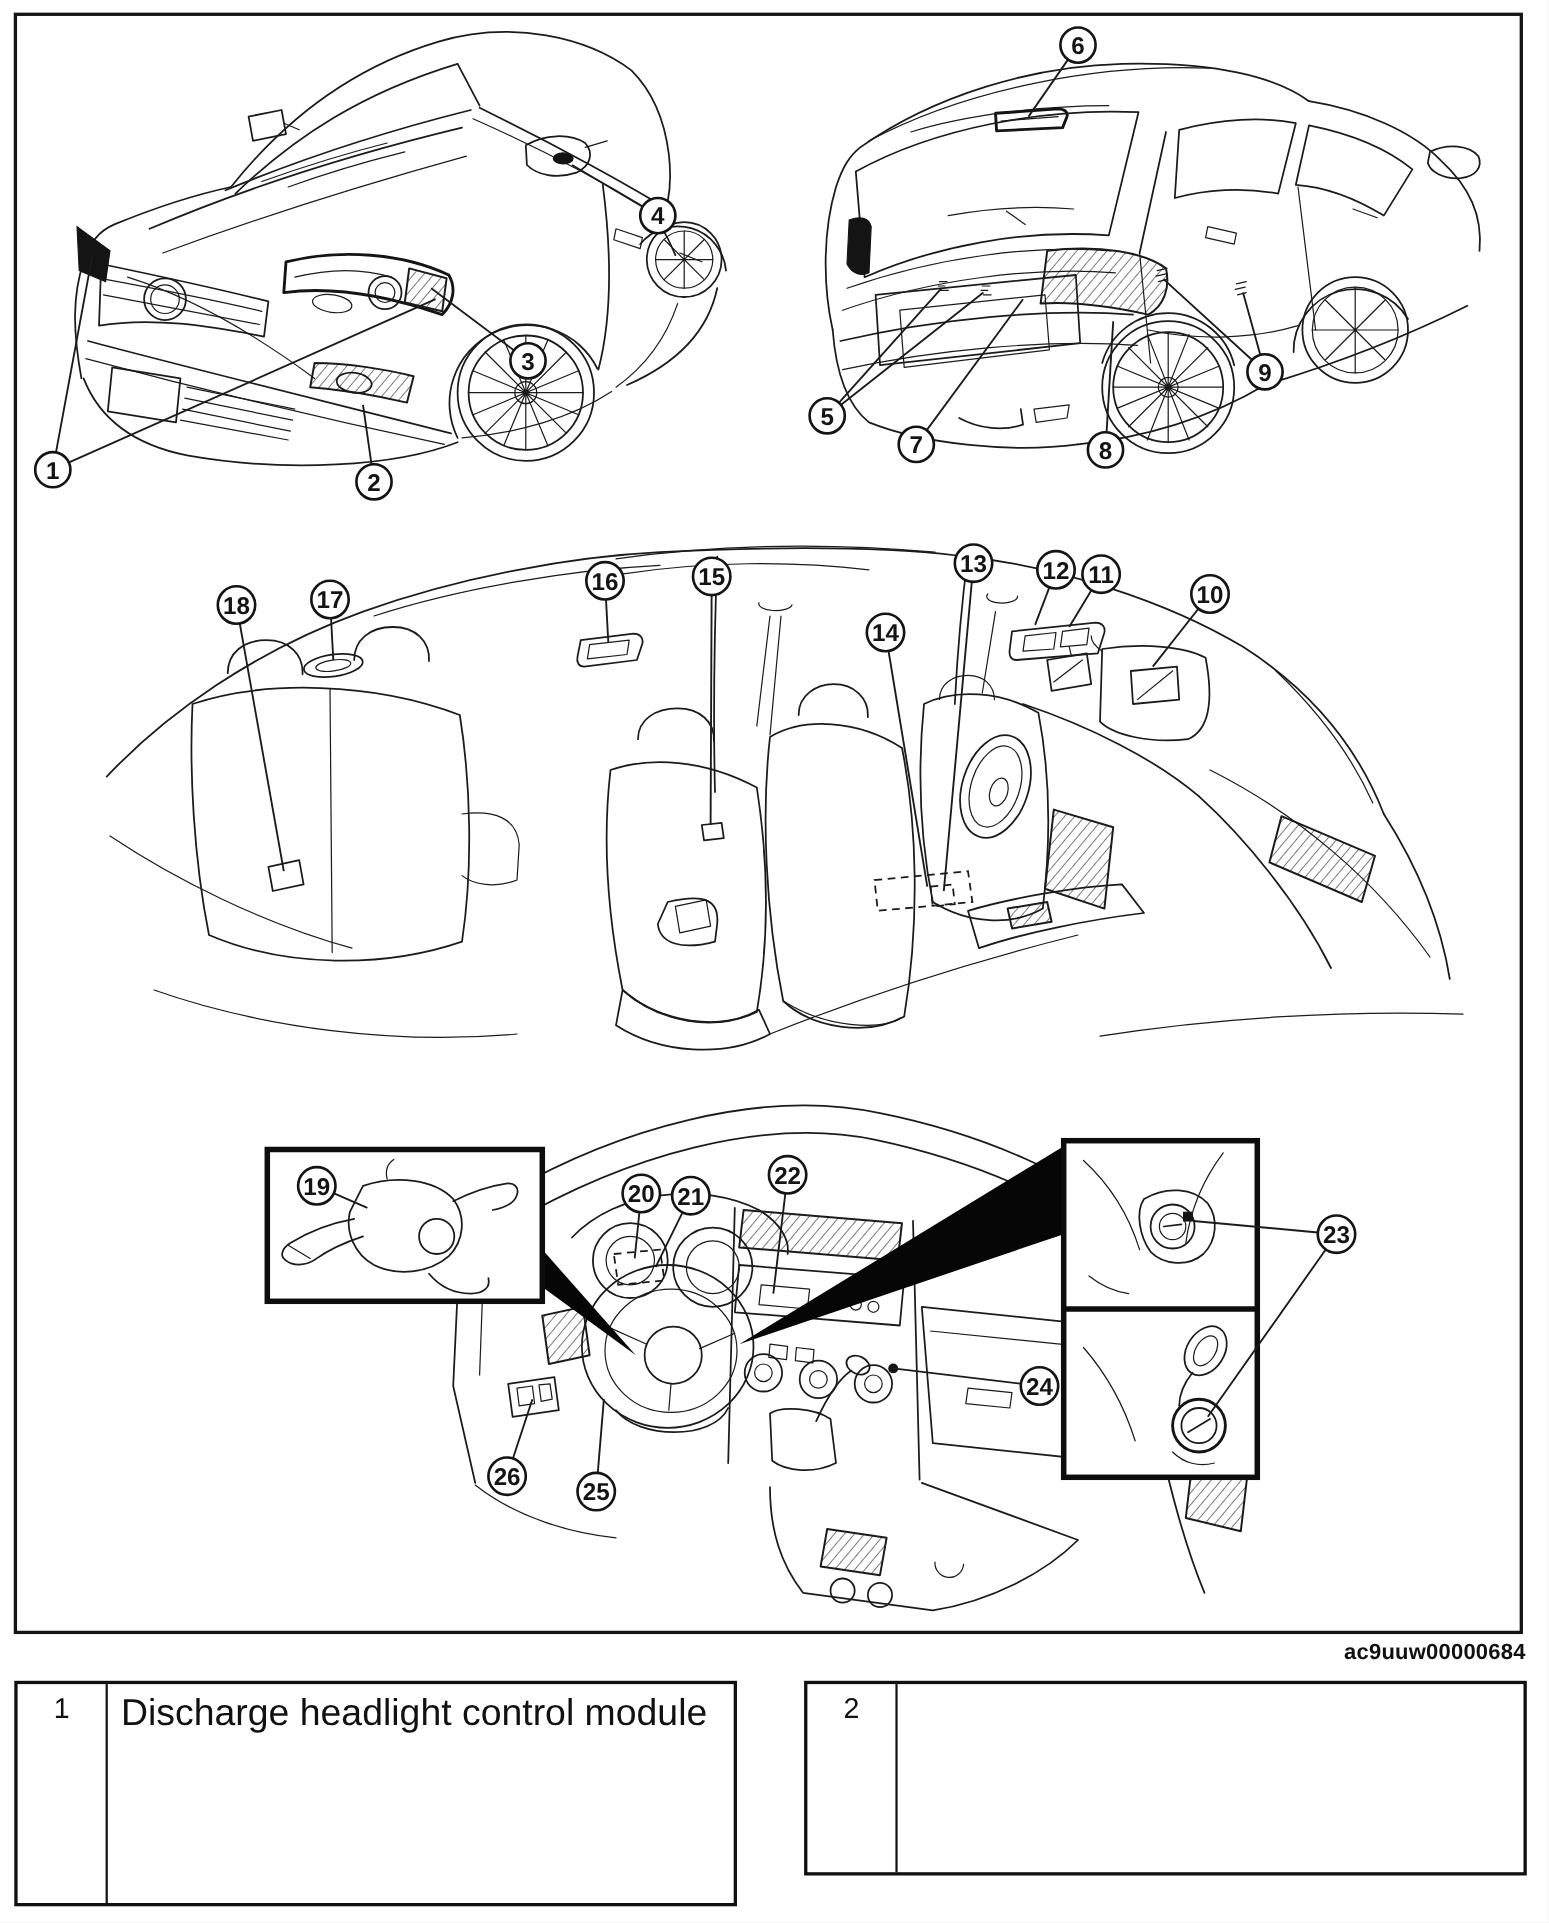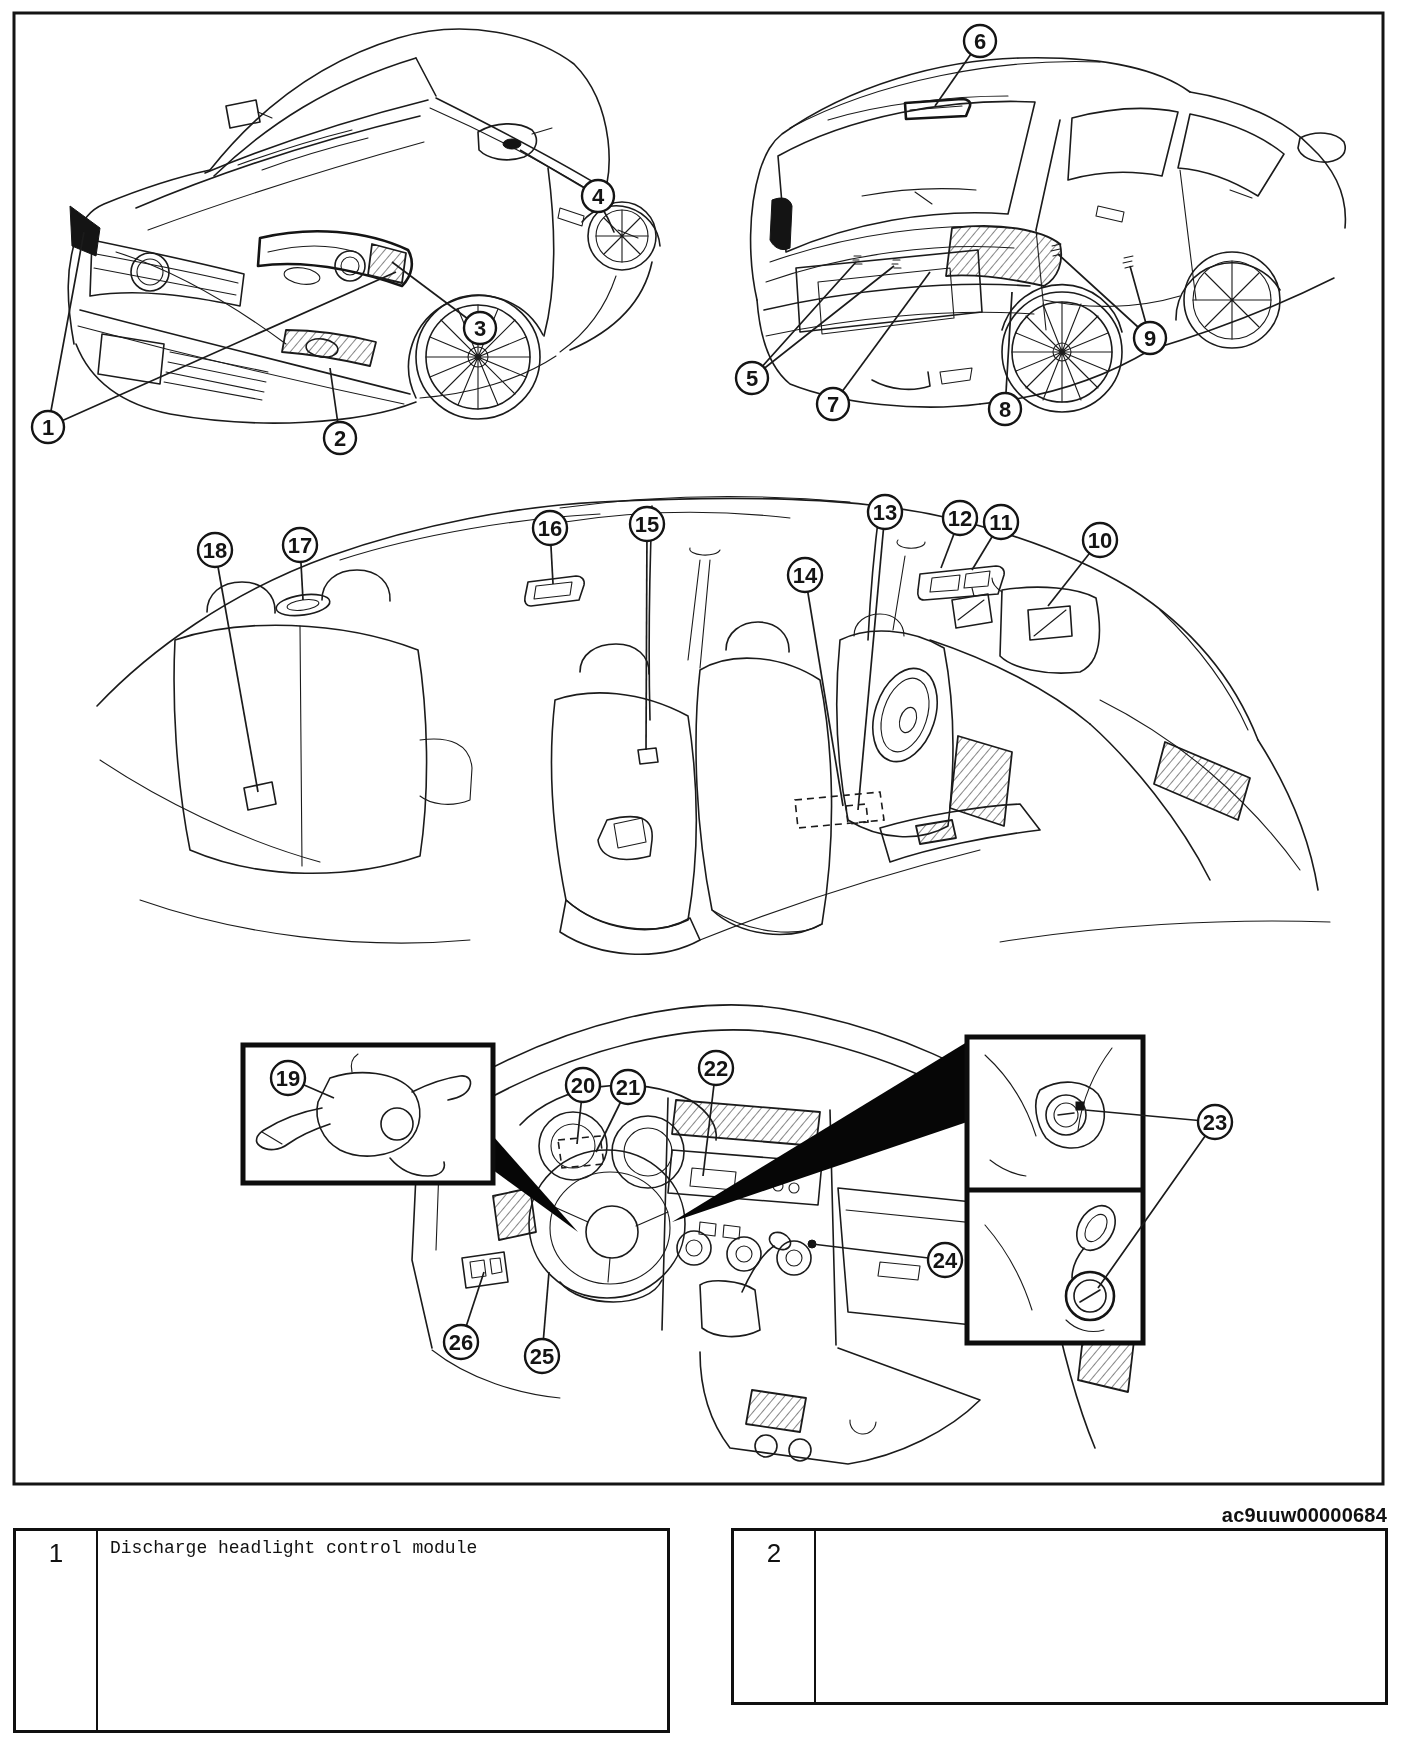--- a/index.html
+++ b/index.html
@@ -17,28 +17,28 @@
   .leader { fill:none; stroke:#1b1b1b; stroke-width:1.7; }
   .co circle { fill:#ffffff; stroke:#141414; stroke-width:2.4; }
   .co text { font-family:"Liberation Sans", sans-serif; font-weight:bold; font-size:22px;
              text-anchor:middle; fill:#141414; }
   .inset { fill:#ffffff; stroke:#0d0d0d; stroke-width:5; }
   .wedge { fill:#060606; stroke:none; }
   .frame { fill:none; stroke:#141414; stroke-width:3; }
 
   .image-id {
     position:absolute; left:0; top:1491px; width:1387px; text-align:right;
-    font-size:20px; font-weight:bold; letter-spacing:0.2px;margin-top:13px;
+    font-size:20px; font-weight:bold; letter-spacing:0.2px;
   }
   .tbl { position:absolute; top:1528px; background:#fff; border:3px solid #101010; display:flex; box-sizing:border-box; }
   .tbl-left  { left:13px;  width:657px; height:205px; }
   .tbl-right { left:731px; width:657px; height:177px; }
   .tbl .num { width:80px; border-right:2px solid #101010; text-align:center;
               padding-top:7px; font-size:26px; }
-  .tbl .lbl { flex:1; padding:7px 0 0 12px; font-size:18px;font-family:Liberation Mono, monospace; }
+  .tbl .lbl { flex:1; padding:7px 0 0 12px; font-size:34px; }
 </style>
 </head>
 <body>
 
 <div class="page">
 
 <svg width="1408" height="1520" viewBox="0 0 1408 1520">
   <defs>
     <pattern id="ht" width="7" height="7" patternUnits="userSpaceOnUse" patternTransform="rotate(40)">
       <line x1="0" y1="0" x2="0" y2="7" stroke="#222" stroke-width="1.1"></line>

